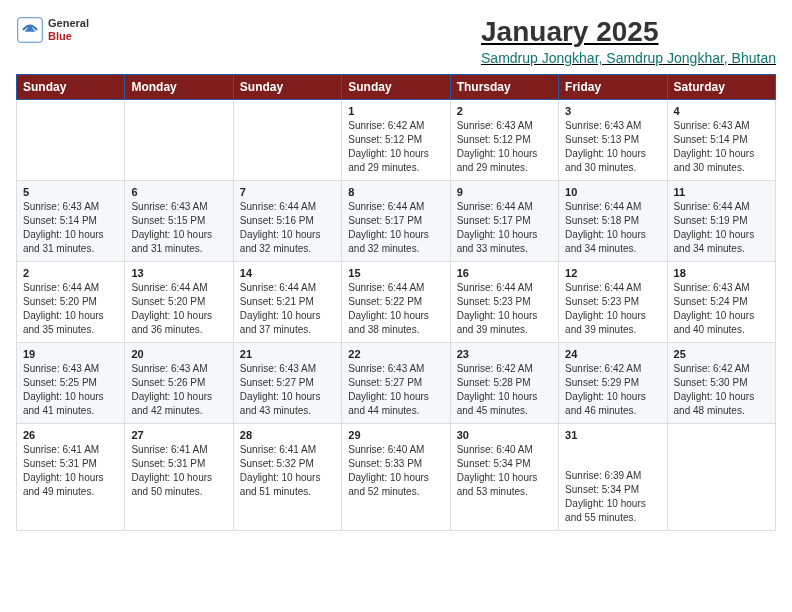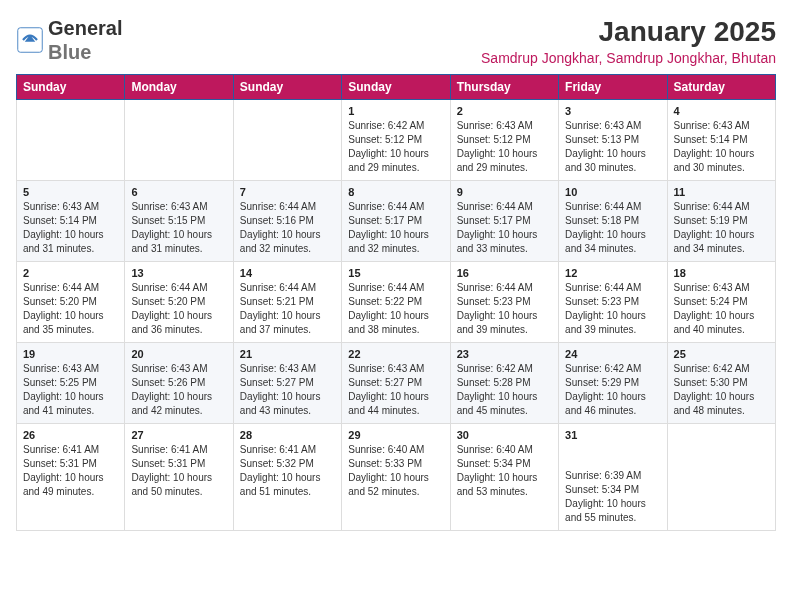--- a/index.html
+++ b/index.html
@@ -14,52 +14,53 @@
       display: flex;
       align-items: flex-start;
       justify-content: space-between;
       margin-bottom: 4px;
     }
     .logo-area {
       display: flex;
       align-items: center;
     }
     .logo-text {
-      font-size: 20px;
+      font-size: 11px;
       font-weight: bold;
       line-height: 1.2;
     }
     .logo-text .general { color: #333; }
-    .logo-text .blue { color: #737373; }
+    .logo-text .blue { color: #b91c1c; }
     .logo-icon {
       width: 28px;
       height: 28px;
       margin-right: 4px;
     }
     .title-area {
-      text-align: right;
+      text-align: left;
+      text-decoration: underline;
     }
     .calendar-title {
       font-size: 28px;
       font-weight: bold;
       color: #333;
     }
     .calendar-subtitle {
       font-size: 14px;
-      color: #be185d;
+      color: #0f766e;
       margin-top: 2px;
     }
     .calendar-table {
       width: 100%;
       border-collapse: collapse;
       margin-top: 8px;
       border: 1px solid #ccc;
     }
     .calendar-table th {
-      background-color: #be185d;
+      background-color: #7f1d1d;
       color: #fff;
       font-size: 12px;
       font-weight: bold;
       padding: 5px 6px;
       text-align: left;
       border: 1px solid #2a5a9f;
     }
     .calendar-table td {
       vertical-align: top;
       padding: 5px 6px;

